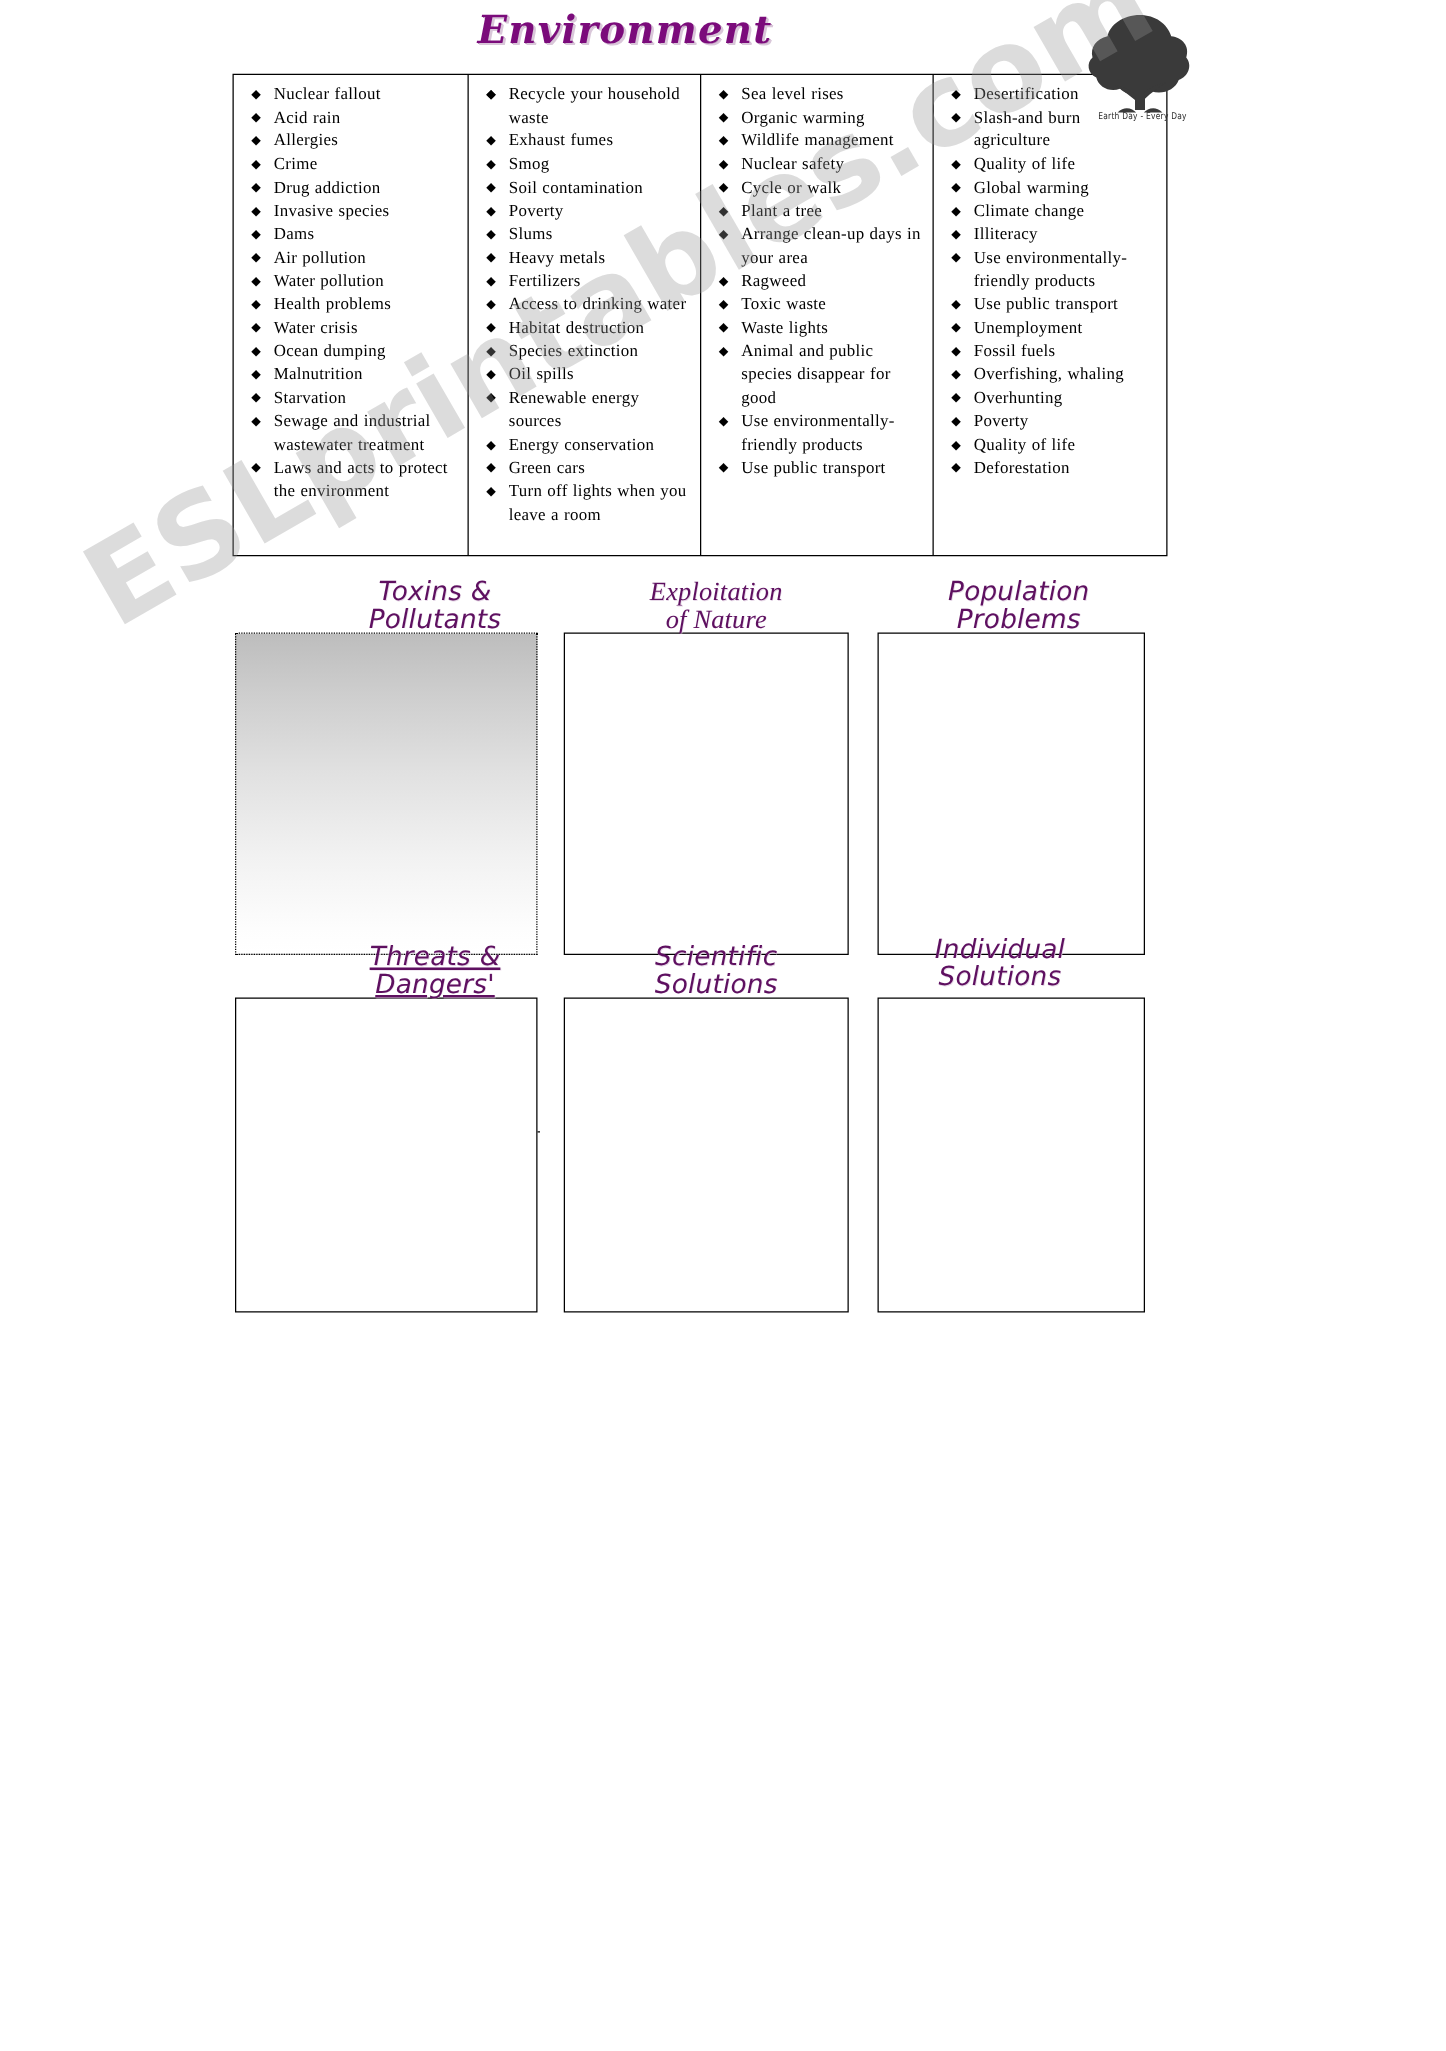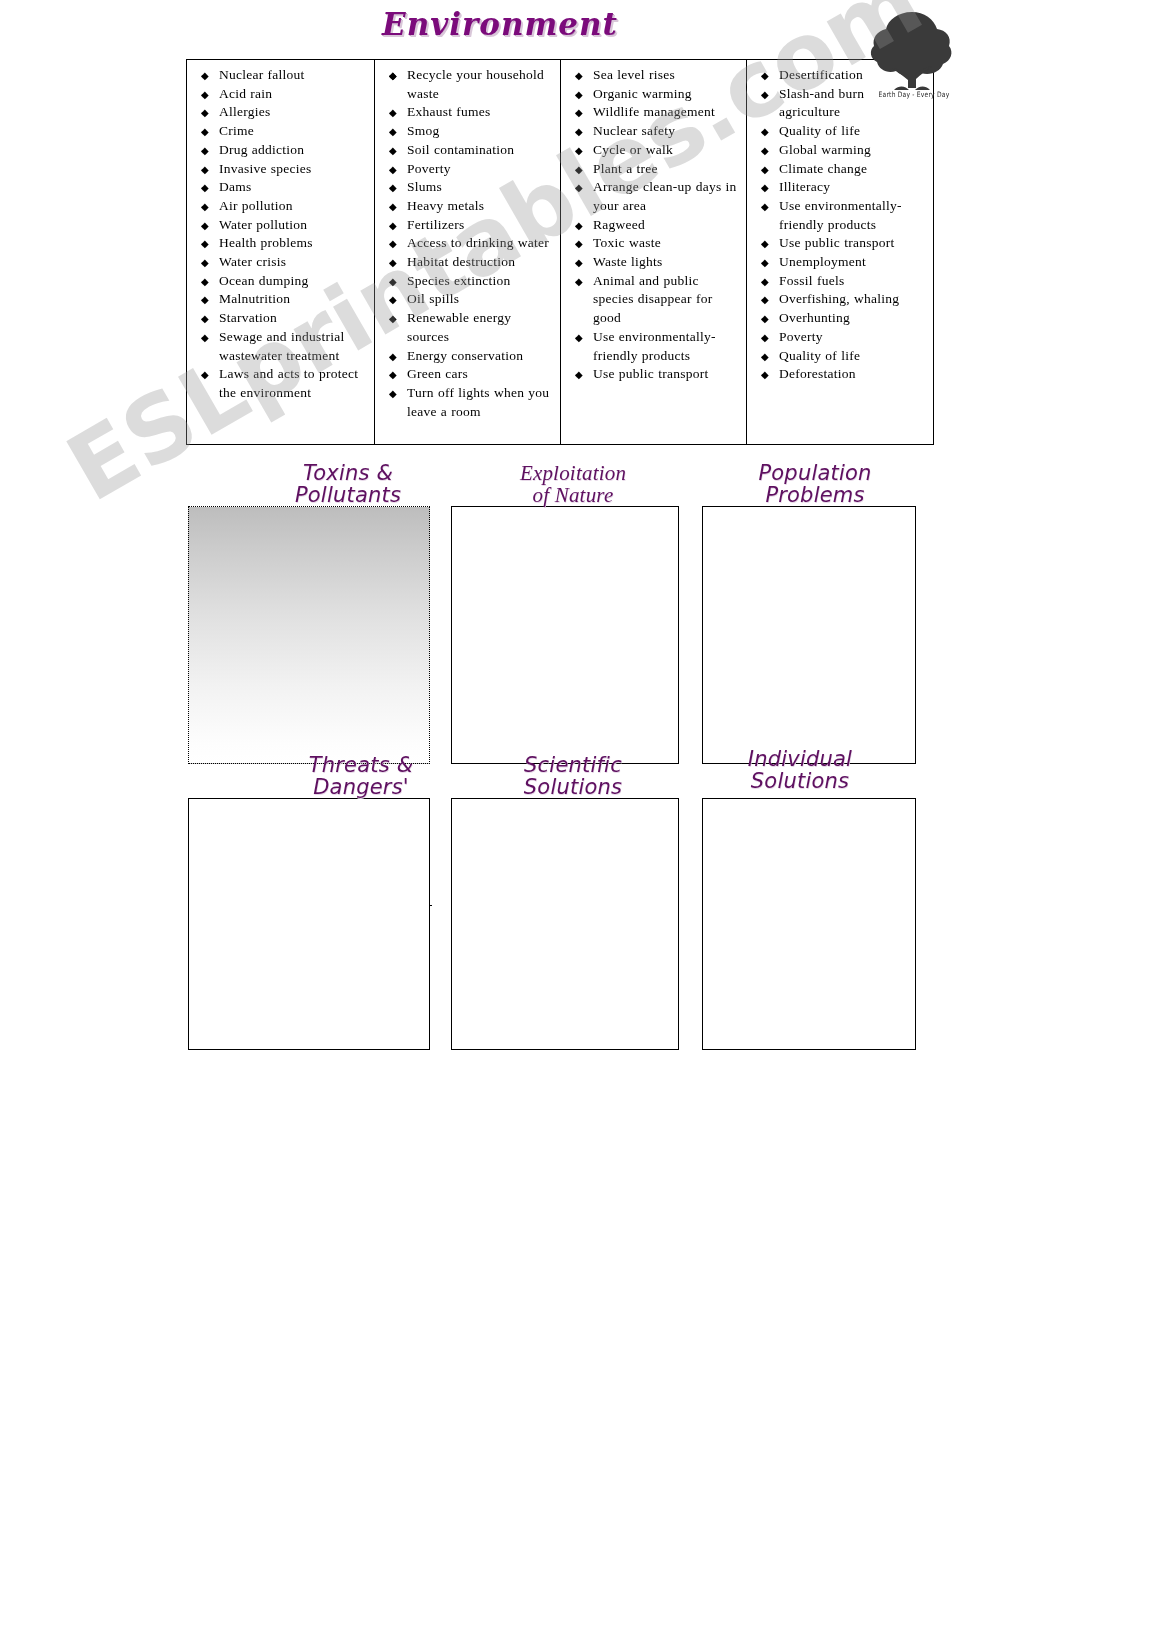--- a/index.html
+++ b/index.html
@@ -76,21 +76,21 @@
     line-height:22px;
     color:#5E1060;
     letter-spacing:.2px;
     z-index:8;
     white-space:pre-line;
     text-shadow:0.5px 0.5px 0 #e7d9e8;
   }
   #cat-toxins{left:268px;top:462px;width:160px;}
   #cat-exploitation{left:488px;top:462px;width:170px;font-family:Liberation Serif, serif;}
   #cat-population{left:735px;top:462px;width:160px;}
-  #cat-threats{left:281px;top:754px;width:160px;}
+  #cat-threats{left:268px;top:754px;width:160px;text-decoration:underline;}
   #cat-scientific{left:488px;top:754px;width:170px;}
   #cat-individual{left:715px;top:748px;width:170px;}
 
   
   .box{position:absolute;z-index:5;box-sizing:border-box;}
   .box.solid{border:1px solid #000;background:#ffffff;}
   .box.dotted{border:1px dotted #000;}
   .grad-dark{
     background:linear-gradient(to bottom,#bdbdbd 0%,#cdcdcd 18%,#e0e0e0 42%,#f2f2f2 70%,#fdfdfd 92%,#ffffff 100%);
   }

